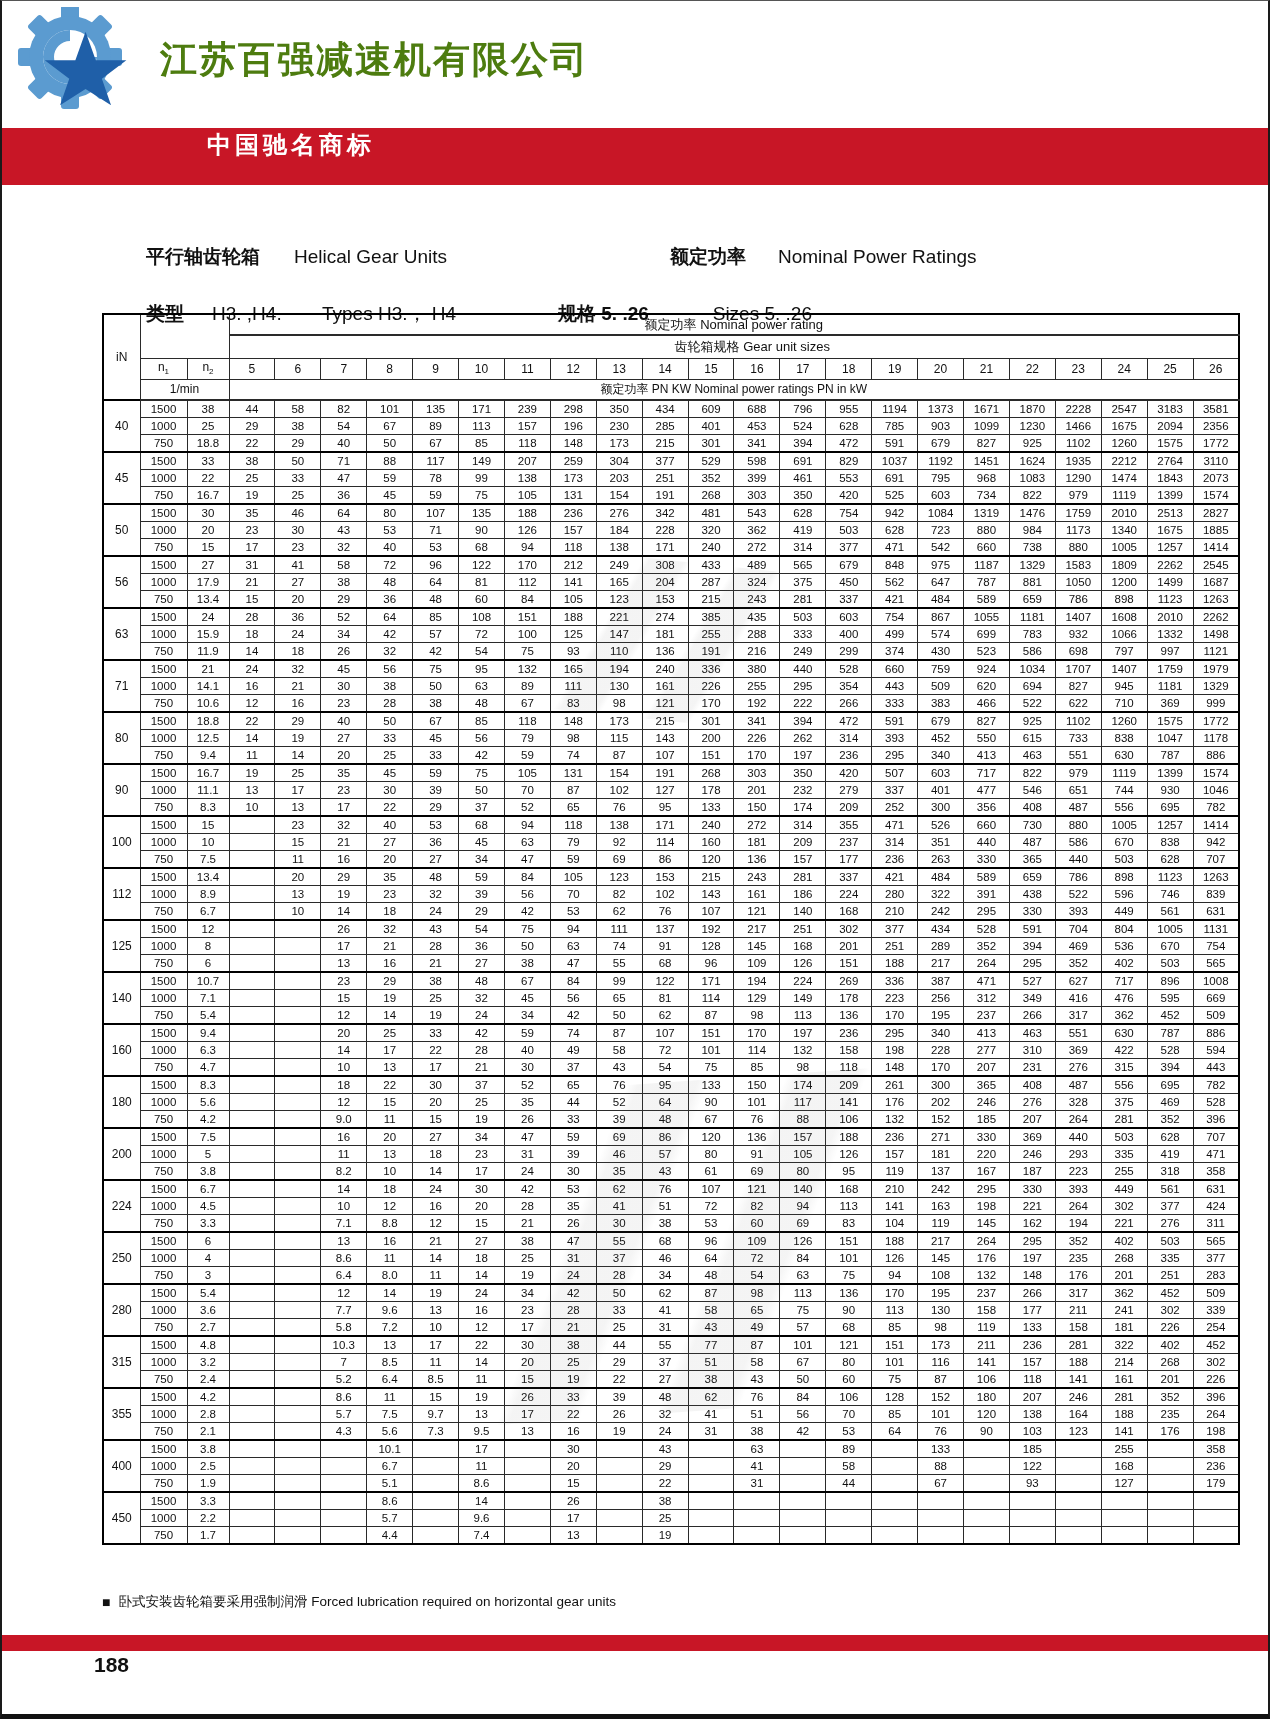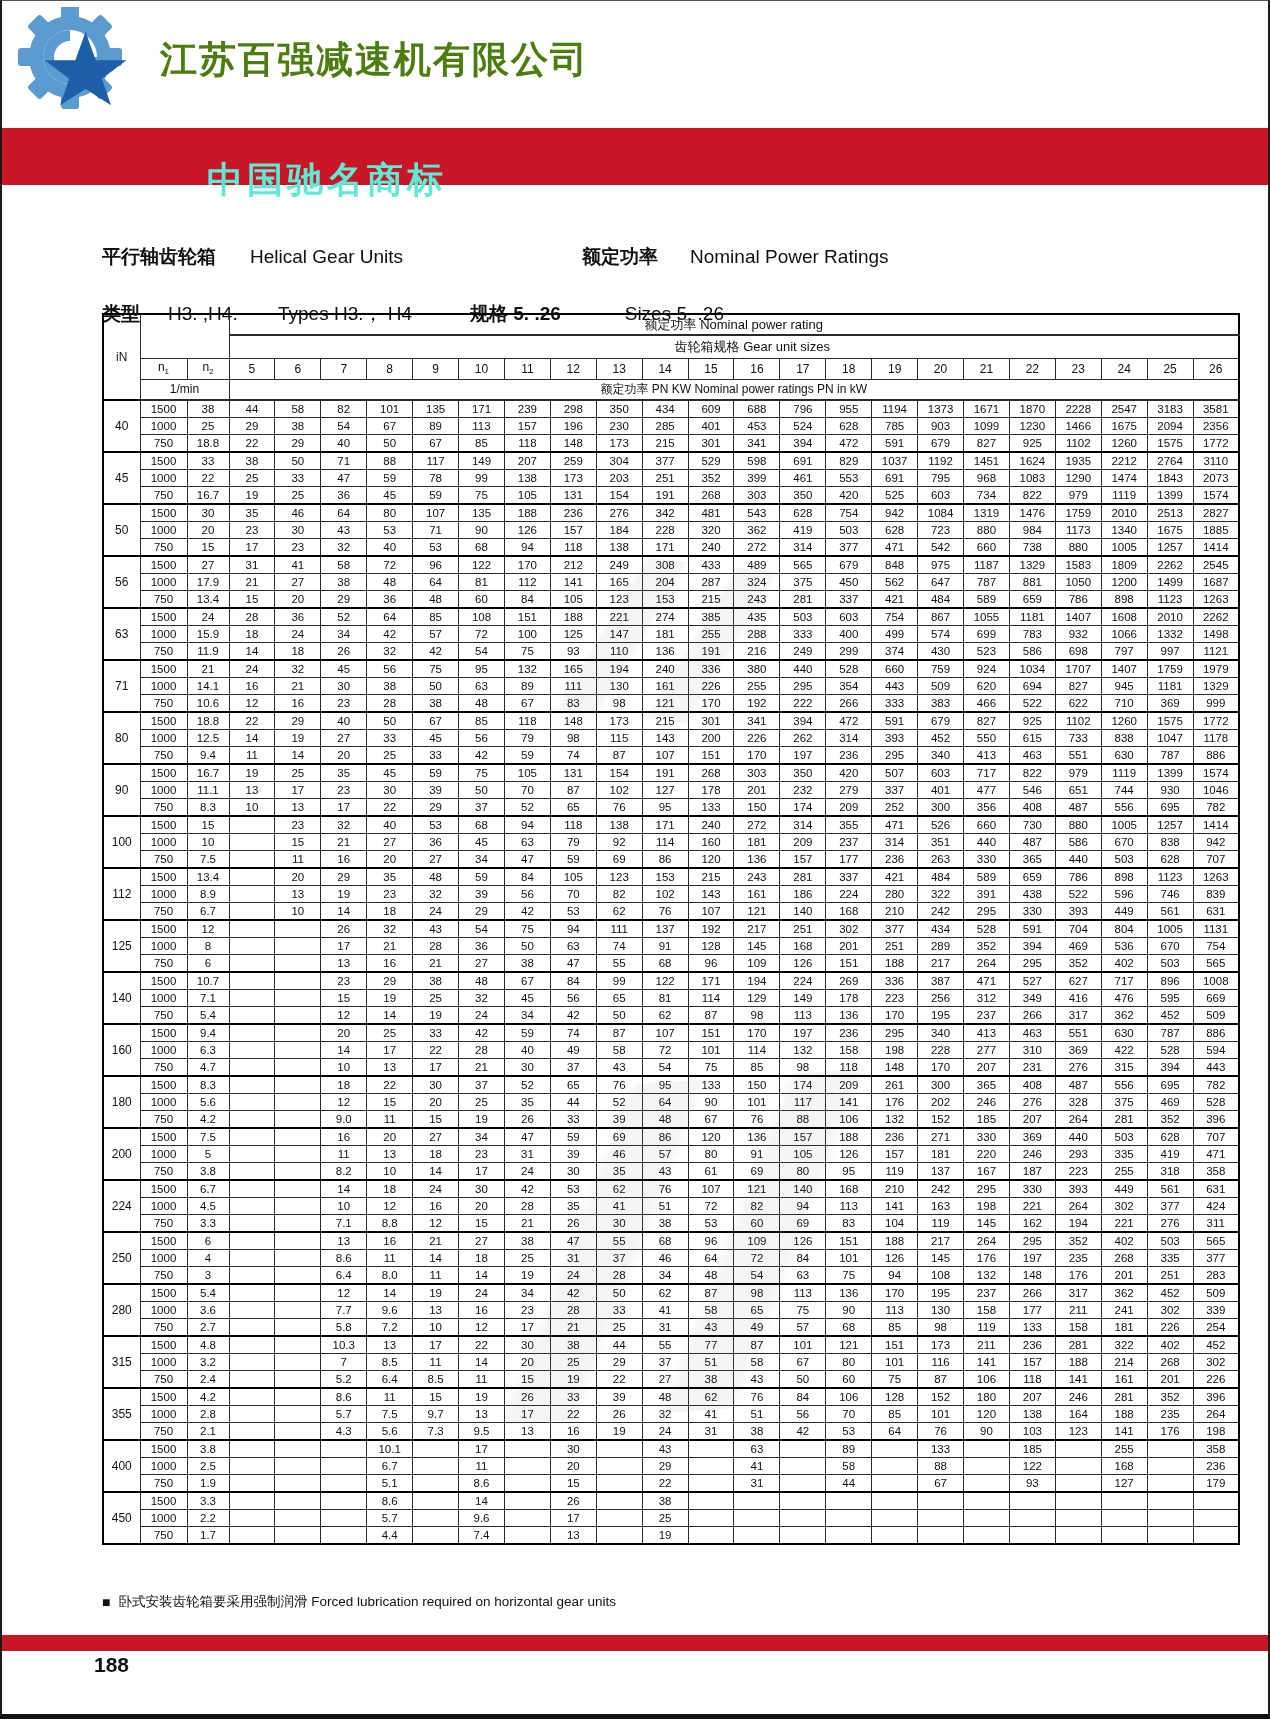--- a/index.html
+++ b/index.html
@@ -10,26 +10,26 @@
     border-left:2px solid #1a1a1a; border-right:2px solid #1a1a1a;
     border-top:1px solid #555; border-bottom:5px solid #111;
     overflow:hidden; margin:0 auto;
   }
   
   .brand { position:absolute; top:4px; left:10px; width:1250px; height:118px; }
   .logo { position:absolute; top:2px; left:2px; width:128px; height:112px; }
   .company { position:absolute; top:30px; left:148px; font-size:37px; font-weight:bold;
              color:#4d7c0f; letter-spacing:2px; font-family:"Liberation Sans",sans-serif; }
   .banner { position:absolute; top:127px; left:0; width:1270px; height:57px; background:#c81626; }
-  .banner-inner { position:absolute; top:28px; left:205px; font-size:36px; letter-spacing:4px;
-                  color:#5eead4; font-weight:bold; }
+  .banner-inner { position:absolute; top:1px; left:205px; font-size:24px; letter-spacing:4px;
+                  color:#ffffff; font-weight:bold; }
   
   .intro { position:absolute; left:100px; top:243px; width:1100px; color:#111; }
   .intro-line { display:flex; font-size:19px; margin-bottom:17px; align-items:baseline; }
-  .intro-line .seg-cn { font-weight:bold; }
+  .intro-line .seg-cn { font-weight:bold;margin-left:44px; }
   .iw1 { width:148px; } .iw2 { width:332px; } .iw3 { width:108px; }
   .l2a { width:66px; } .l2b { width:110px;margin-top:16px; } .l2c { width:192px; } .l2d { width:112px; } .l2e { width:142px;text-align:right; }
   
   .tbl-wrap { position:absolute; left:100px; top:312px; width:1138px; }
   table { border-collapse:collapse; width:100%; table-layout:fixed; }
   col.c-in { width:37px; } col.c-n1 { width:47px; } col.c-n2 { width:42px; }
   th, td { border:1px solid #2a2a2a; text-align:center; vertical-align:middle;
            font-size:11.5px; color:#111; overflow:hidden; white-space:nowrap; }
   thead th { font-weight:normal; }
   .th-top { height:21px; font-size:13px; border-bottom-width:2px;margin-left:9px; }

